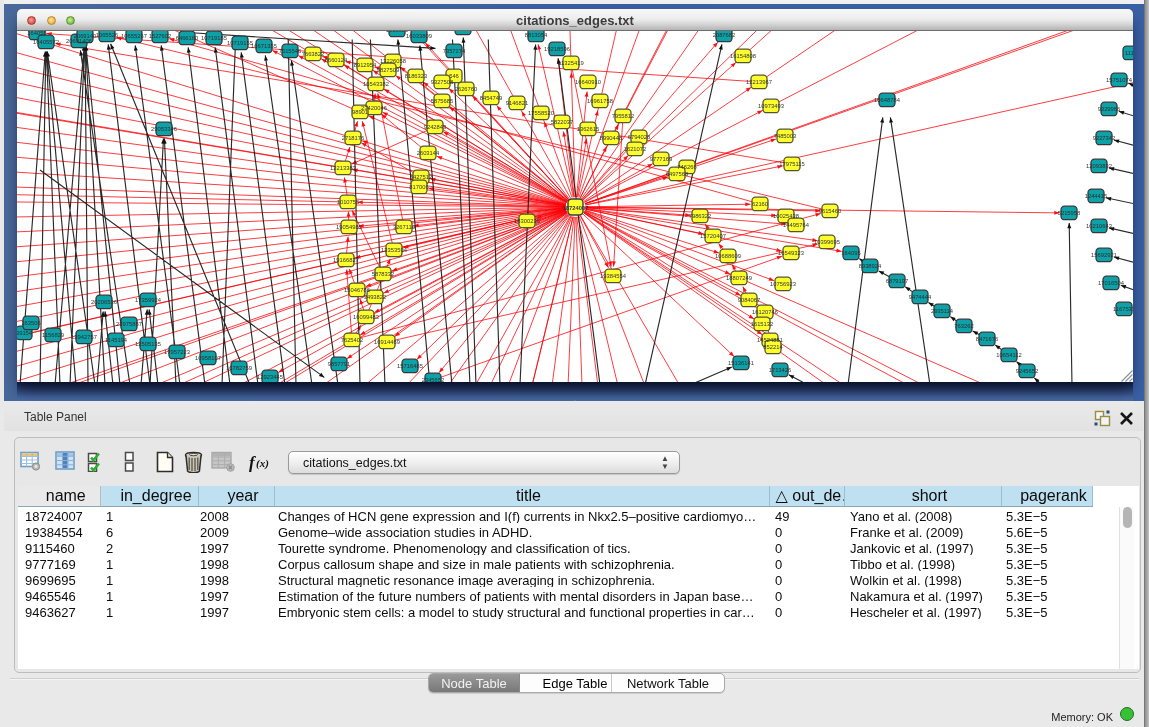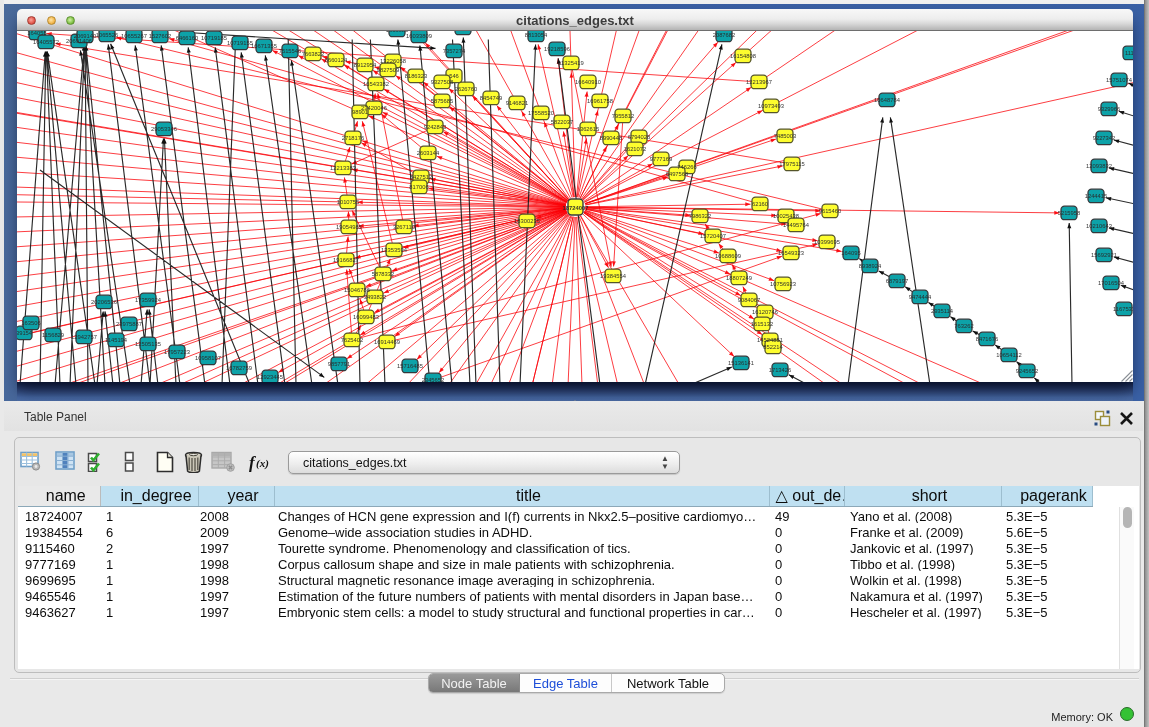--- a/index.html
+++ b/index.html
@@ -53,21 +53,21 @@
 #vsb{position:absolute;right:6px;top:69px;width:15px;height:162px;background:#fafafa;
   border-left:1px solid #e0e0e0}
 #vsb .thumb{position:absolute;left:2.5px;top:0px;width:9px;height:21px;background:#b5b5b5;border-radius:5px}
 #divline{position:absolute;left:10px;top:277px;width:1129px;height:1px;background:#cfcfcf;box-shadow:0 1px 0 #f5f5f5}
 #tabs{position:absolute;left:428px;top:272px;width:297px;height:20px;
   border:1px solid #a9a9a9;border-radius:5px;background:#fdfdfd;
   box-shadow:0 1px 1px rgba(0,0,0,.12);font-size:13px}
 #tabs .seg{position:absolute;top:0;height:18px;text-align:center;padding-top:2px}
 #tabs #seg1{left:0;width:91px;background:linear-gradient(180deg,#9a9a9a,#787878);
   border-radius:4px 0 0 4px;color:#f2f2f2;border-right:1px solid #888}
-#tabs #seg2{left:92px;width:89px;color:#1d4ed8}
+#tabs #seg2{left:92px;width:108px;color:#000000}
 #tabs #seg3{left:182px;width:113px;color:#111;border-left:1px solid #c8c8c8}
 #mem{position:absolute;right:36px;top:310px;font-size:11px;color:#222}
 #memdot{position:absolute;right:15px;top:306px;width:14px;height:14px;border-radius:50%;
   background:#35c235;border:1.5px solid #2a6b2a}
 
 #topstrip{position:absolute;left:0;top:0;width:1149px;height:4px;background:#f0f0f0}
 #leftstrip{position:absolute;left:0;top:0;width:4px;height:401px;background:#e9e9e9}
 #rightstrip{position:absolute;left:1145px;top:0;width:4px;height:727px;
   background:linear-gradient(90deg,#8d8d8d,#c2c2c2)}
 #rightline{position:absolute;left:1144px;top:0;width:1px;height:727px;background:#777}

